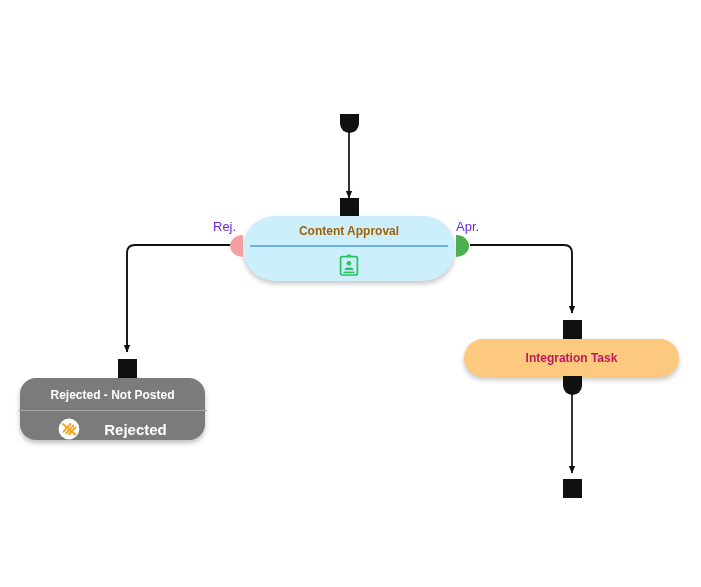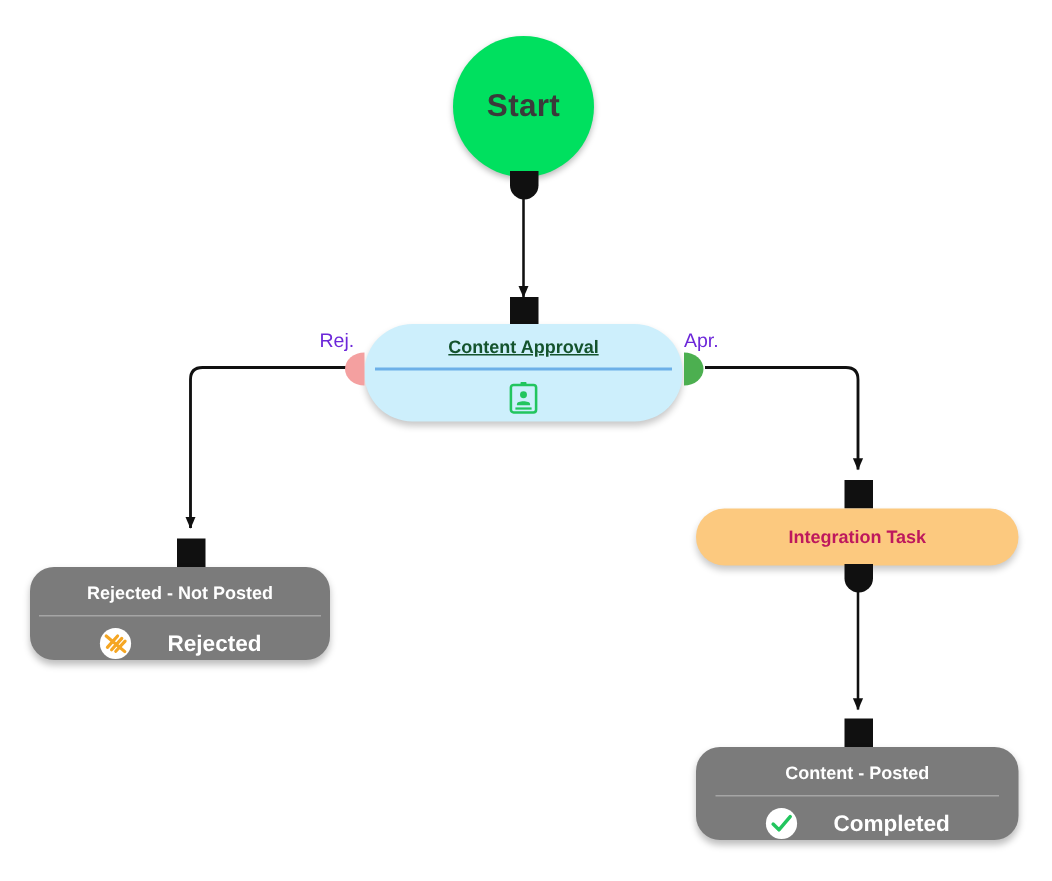--- a/index.html
+++ b/index.html
@@ -57,23 +57,22 @@
     box-shadow: 0 3px 5px rgba(0,0,0,0.22);
     display: flex;
     flex-direction: column;
     align-items: center;
     justify-content: flex-start;
     padding-top: 8px;
   }
   .approval-title {
     font-size: 12px;
     font-weight: bold;
-    color: #14532d;
+    color: #a16207;
     line-height: 14px;
-    text-decoration: underline;
   }
   .approval-divider {
     width: 198px;
     height: 2px;
     background: #6cb0e8;
     margin-top: 7px;
   }
   .approval-icon {
     margin-top: 7px;
     width: 20px;
@@ -184,23 +183,20 @@
 
     <path d="M349,128 L349,198" fill="none" stroke="#101010" stroke-width="1.7" marker-end="url(#arrowhead)"></path>
 
     <path d="M231,245 L135,245 Q127,245 127,253 L127,352" fill="none" stroke="#101010" stroke-width="1.9" marker-end="url(#arrowhead)"></path>
 
     <path d="M470,245 L564,245 Q572,245 572,253 L572,313" fill="none" stroke="#101010" stroke-width="1.9" marker-end="url(#arrowhead)"></path>
 
     <path d="M572,386 L572,473" fill="none" stroke="#101010" stroke-width="1.7" marker-end="url(#arrowhead)"></path>
   </svg>
 
-  <div class="node start-node" style="left:302px; top:24px;">
-    <span class="start-label">Start</span>
-  </div>
   <div class="port-source" style="left:339.5px; top:114px;"></div>
 
   <div class="port-target" style="left:339.5px; top:198px;"></div>
 
   <div class="node approval-node" style="left:243px; top:216px; width:212px; height:65px;">
     <span class="approval-title">Content Approval</span>
     <div class="approval-divider"></div>
     <svg class="approval-icon" viewBox="0 0 20 22">
       <rect x="8" y="0.6" width="4" height="2.6" rx="0.6" fill="#22c55e"></rect>
       <rect x="1.6" y="2.6" width="16.8" height="18.4" rx="1.8" fill="none" stroke="#22c55e" stroke-width="1.7"></rect>
@@ -211,21 +207,21 @@
   </div>
 
   <div class="port-side left" style="left:230px; top:235px;"></div>
   <span class="port-caption" style="left:213px; top:219px;">Rej.</span>
 
   <div class="port-side right" style="left:456px; top:235px;"></div>
   <span class="port-caption" style="left:456px; top:219px;">Apr.</span>
 
   <div class="port-target" style="left:117.5px; top:359px;"></div>
 
-  <div class="node end-node" style="left:20px; top:378px; width:200px; height:62px;">
+  <div class="node end-node" style="left:20px; top:378px; width:185px; height:62px;">
     <span class="end-title">Rejected - Not Posted</span>
     <div class="end-divider" style="width:188px;"></div>
     <div class="end-status-row">
       <svg class="status-icon" viewBox="0 0 22 22">
         <circle cx="11" cy="11" r="10.4" fill="#ffffff"></circle>
         <g stroke="#f5a623" stroke-width="2.1" stroke-linecap="round">
           <line x1="5.6" y1="13.6" x2="12.4" y2="6.0"></line>
           <line x1="8.4" y1="15.2" x2="15.2" y2="7.6"></line>
           <line x1="11.2" y1="16.2" x2="17.4" y2="9.4"></line>
         </g>
@@ -238,25 +234,14 @@
   <div class="port-target" style="left:562.5px; top:320px;"></div>
 
   <div class="node task-node" style="left:464px; top:339px; width:215px; height:38px;">
     <span class="task-title">Integration Task</span>
   </div>
 
   <div class="port-source" style="left:562.5px; top:376px;"></div>
 
   <div class="port-target" style="left:562.5px; top:479px;"></div>
 
-  <div class="node end-node" style="left:464px; top:498px; width:215px; height:62px;">
-    <span class="end-title">Content - Posted</span>
-    <div class="end-divider" style="width:189px;"></div>
-    <div class="end-status-row">
-      <svg class="status-icon" viewBox="0 0 22 22">
-        <circle cx="11" cy="11" r="10.4" fill="#ffffff"></circle>
-        <path d="M5.4,11.4 L9.3,15.2 L16.8,6.4" fill="none" stroke="#22c55e" stroke-width="2.3" stroke-linecap="round" stroke-linejoin="round"></path>
-      </svg>
-      <span class="end-status-text">Completed</span>
-    </div>
-  </div>
 
 </div>
 
 </body></html>

